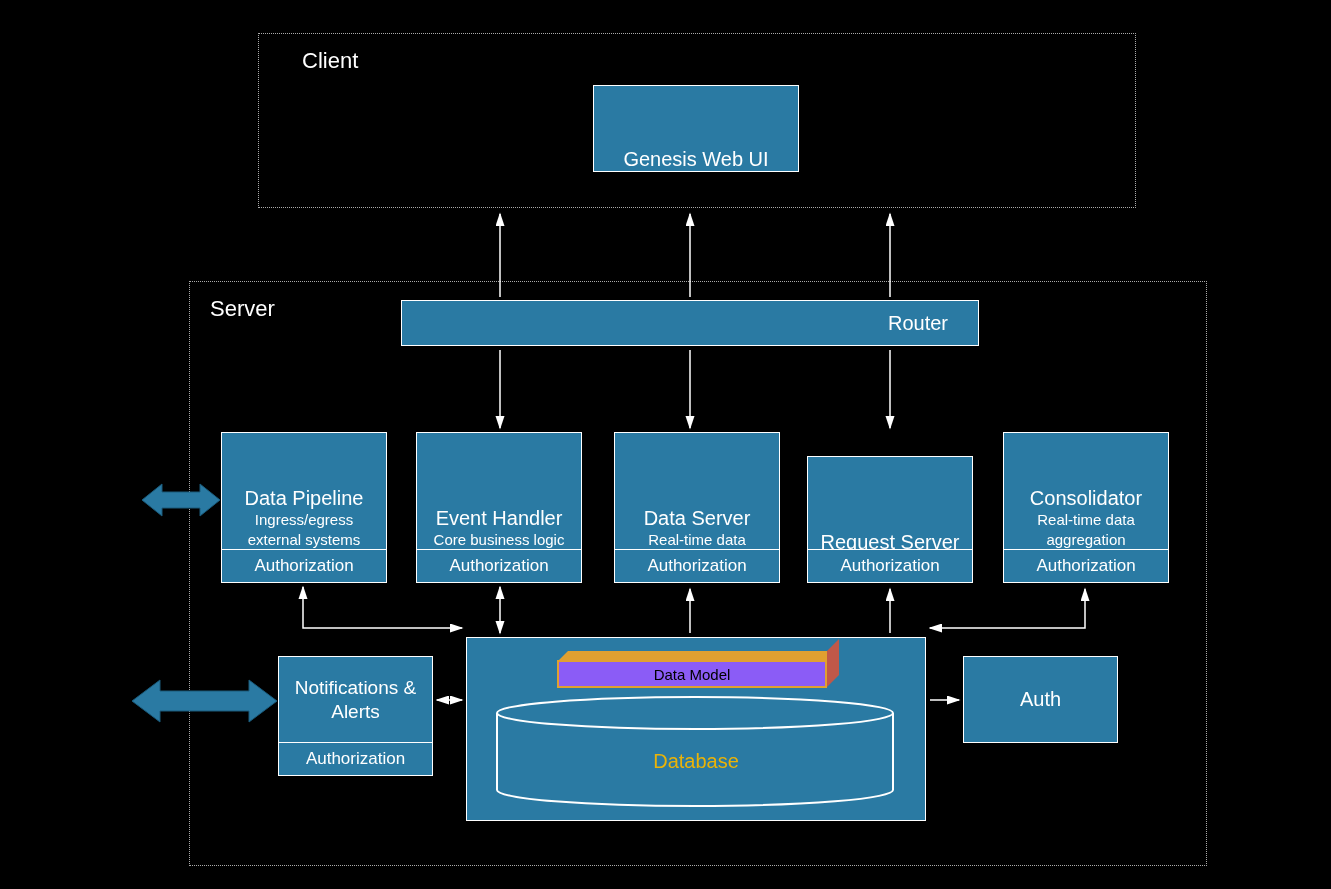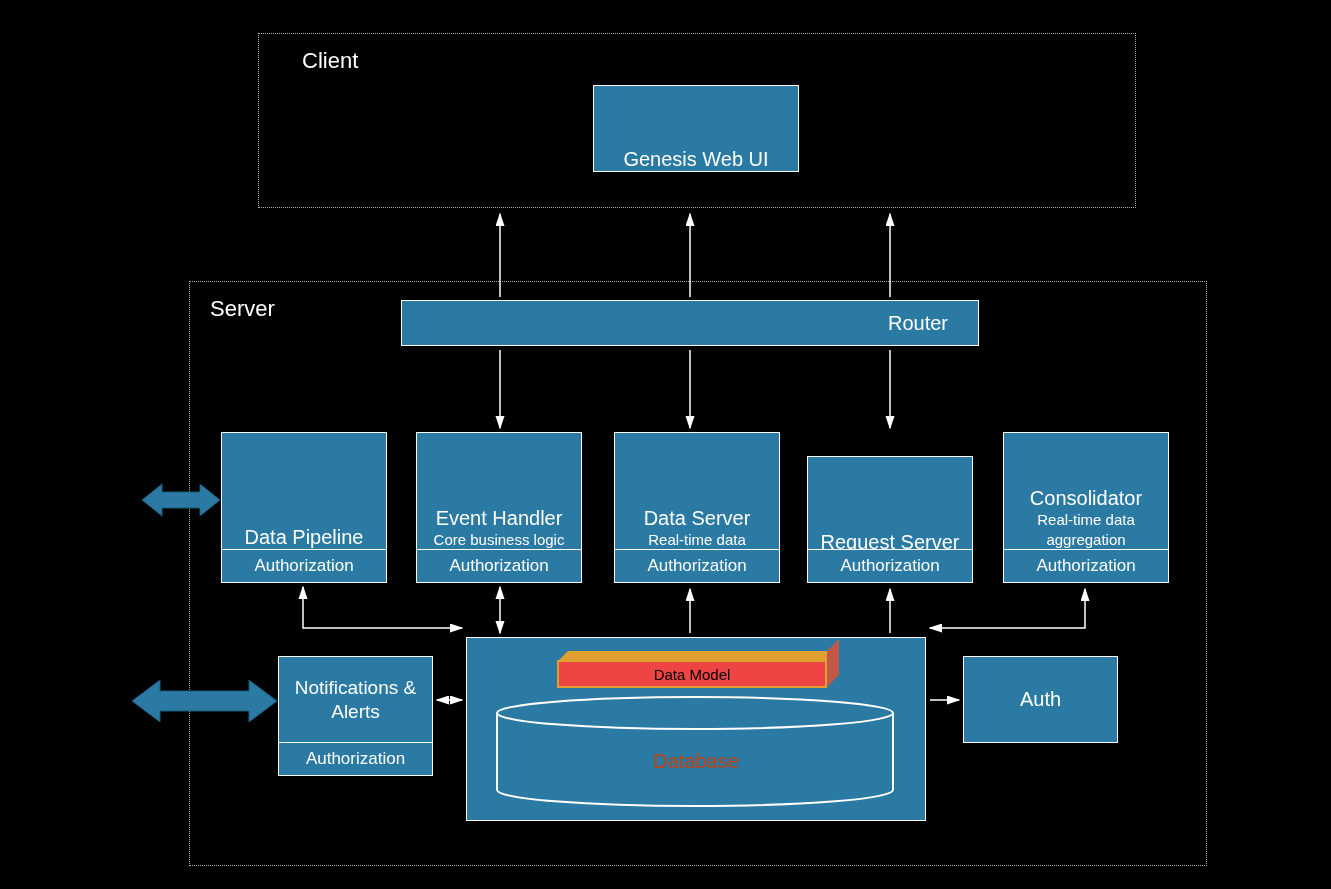--- a/index.html
+++ b/index.html
@@ -53,21 +53,21 @@
     }
     .arrow-svg {
       position: absolute;
       pointer-events: none;
     }
     .db-cylinder {
       position: absolute;
     }
     .data-model-bar {
       position: absolute;
-      background: #ef4444;
+      background: #8b5cf6;
       border: 2px solid #e0a030;
       color: #000;
       font-size: 15px;
       display: flex;
       align-items: center;
       justify-content: center;
     }
     .data-model-top {
       position: absolute;
       background: #e0a030;
@@ -90,20 +90,21 @@
 <div class="container-box" style="left:189px; top:281px; width:1018px; height:585px;">
   <div class="container-label" style="left:20px; top:14px;">Server</div>
 </div>
 
 <div class="blue-box" style="left:401px; top:300px; width:578px; height:46px; flex-direction:row; justify-content:flex-end; padding-right:30px;">
   <div class="box-title">Router</div>
 </div>
 
 <div class="blue-box" style="left:221px; top:432px; width:166px; height:118px; padding-top:18px;">
   <div class="box-title">Data Pipeline</div>
+  <div class="box-sub" style="width:140px;">Ingress/egress external systems</div>
 </div>
 <div class="auth-strip" style="left:221px; top:549px; width:166px; height:34px;">Authorization</div>
 
 <div class="blue-box" style="left:416px; top:432px; width:166px; height:118px; padding-top:18px;">
   <div class="box-title">Event Handler</div>
   <div class="box-sub" style="width:140px;">Core business logic</div>
 </div>
 <div class="auth-strip" style="left:416px; top:549px; width:166px; height:34px;">Authorization</div>
 
 <div class="blue-box" style="left:614px; top:432px; width:166px; height:118px; padding-top:18px;">
@@ -136,21 +137,21 @@
   <span>Data Model</span>
 </div>
 <div style="position:absolute; left:827px; top:651px; width:12px; height:36px; background:#c05848; transform:skewY(-45deg); transform-origin:top left;"></div>
 
 <svg class="db-cylinder" style="left:490px; top:695px; width:410px; height:115px;" viewBox="0 0 410 115">
   <ellipse cx="205" cy="18" rx="198" ry="16" fill="none" stroke="#fff" stroke-width="2"></ellipse>
   <path d="M 7 18 L 7 95" fill="none" stroke="#fff" stroke-width="2"></path>
   <path d="M 403 18 L 403 95" fill="none" stroke="#fff" stroke-width="2"></path>
   <path d="M 7 95 A 198 16 0 0 0 403 95" fill="none" stroke="#fff" stroke-width="2"></path>
 </svg>
-<div style="position:absolute; left:466px; top:750px; width:460px; text-align:center; font-size:20px; color:#c2410c;">Database</div>
+<div style="position:absolute; left:466px; top:750px; width:460px; text-align:center; font-size:20px; color:#eab308;">Database</div>
 
 <div class="blue-box" style="left:963px; top:656px; width:155px; height:87px; justify-content:center;">
   <div class="box-title">Auth</div>
 </div>
 
 <svg class="arrow-svg" style="left:0; top:0; width:1331px; height:889px;">
   <defs>
     <marker id="ah" markerWidth="10" markerHeight="10" refX="8" refY="3" orient="auto">
       <path d="M0,0 L0,6 L9,3 z" fill="#fff"></path>
     </marker>

